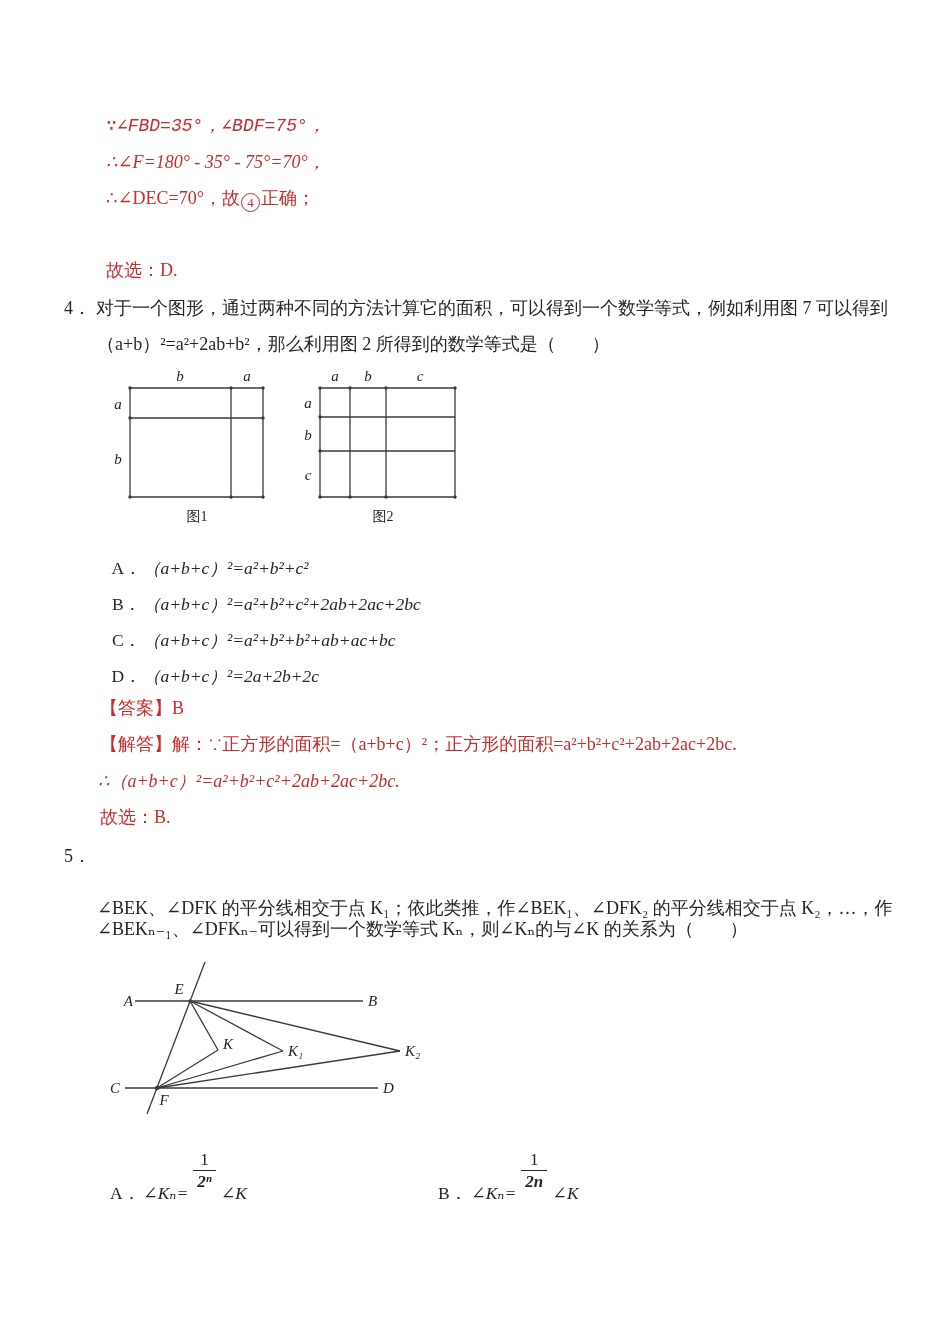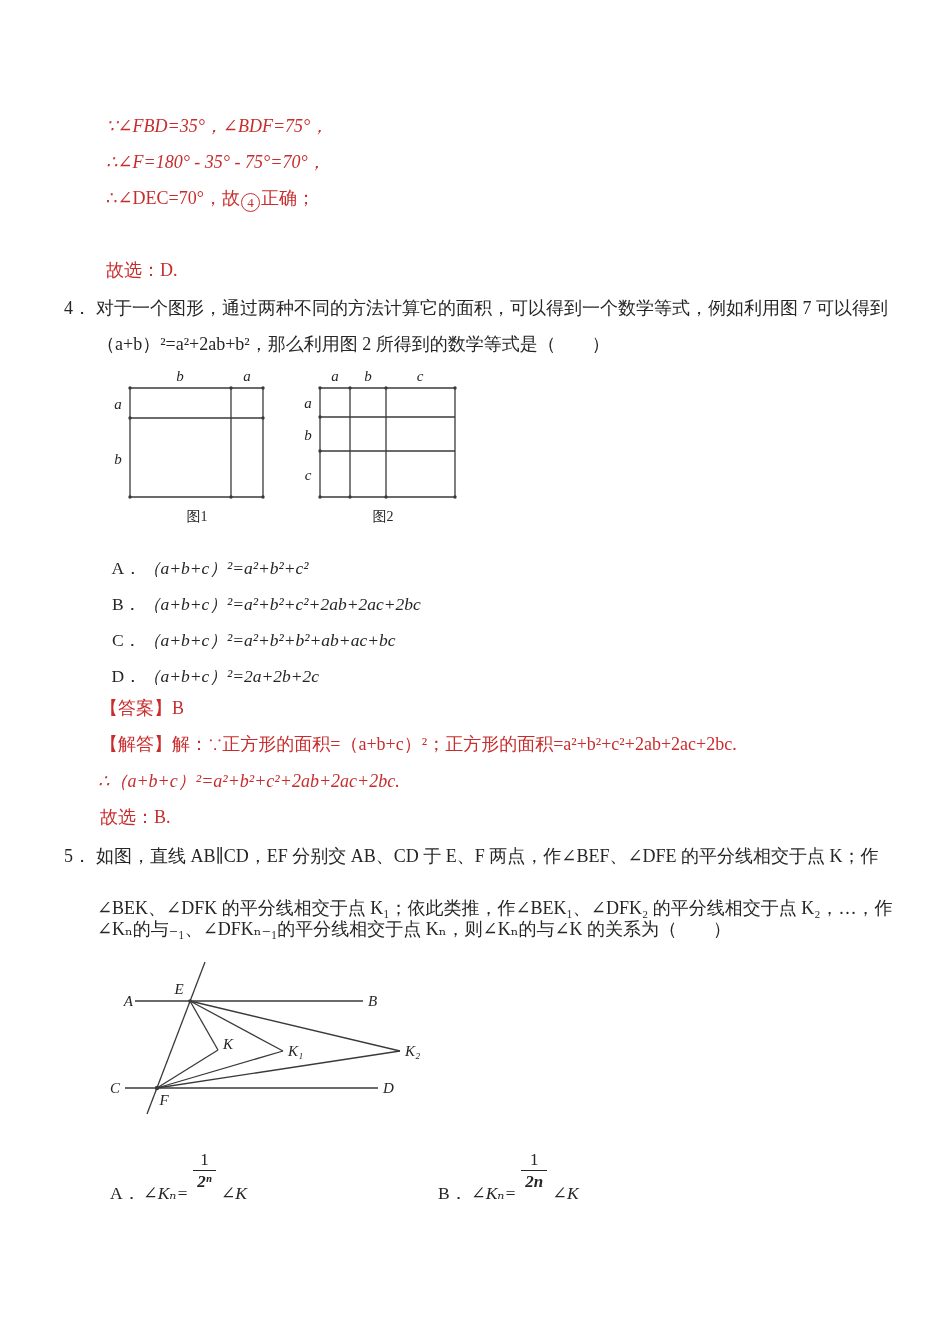--- a/index.html
+++ b/index.html
@@ -28,21 +28,21 @@
   .opt5 .optlabel5 { display:inline-block; width:33px; }
   .frac { display:flex; flex-direction:column; align-items:center; margin:0 5px 13px 5px; font-size:17px; font-style:italic; }
   .frac .num { line-height:20px; padding:0 2px; font-style:normal; }
   .frac .den { border-top:1.6px solid #262626; line-height:21px; padding:0 4px;font-weight:bold; }
 </style>
 </head>
 <body>
 
 <div class="page">
 
-  <div class="line red math" style="left:106px; top:114px;">∵∠FBD=35°，∠BDF=75°，</div>
+  <div class="line red math" style="left:106px; top:114px;font-family:Liberation Mono, monospace;">∵∠FBD=35°，∠BDF=75°，</div>
   <div class="line red math" style="left:106px; top:150px;">∴∠F=180° - 35° - 75°=70°，</div>
   <div class="line red" style="left:106px; top:186px;"><span>∴∠DEC=70°，故</span><span class="circle">4</span><span>正确；</span></div>
   <div class="line red" style="left:106px; top:258px;">故选：D.</div>
 
   <div class="qnum" style="left:64px; top:296px;">4．</div>
   <div class="line" style="left:96px; top:296px;">对于一个图形，通过两种不同的方法计算它的面积，可以得到一个数学等式，例如利用图 7 可以得到</div>
   <div class="line" style="left:97px; top:332px;">（a+b）²=a²+2ab+b²，那么利用图 2 所得到的数学等式是（　　）</div>
 
   <svg style="left:108px; top:368px;" width="175" height="140" viewBox="0 0 175 140">
     <g stroke="#3a3a3a" stroke-width="1.3">
@@ -106,23 +106,22 @@
   <div class="optrow" style="left:110px; top:592px;"><span class="optlabel">B．</span><span class="math">（a+b+c）²=a²+b²+c²+2ab+2ac+2bc</span></div>
   <div class="optrow" style="left:110px; top:628px;"><span class="optlabel">C．</span><span class="math">（a+b+c）²=a²+b²+b²+ab+ac+bc</span></div>
   <div class="optrow" style="left:110px; top:664px;"><span class="optlabel">D．</span><span class="math">（a+b+c）²=2a+2b+2c</span></div>
 
   <div class="line red" style="left:100px; top:696px;">【答案】B</div>
   <div class="line red" style="left:100px; top:732px;">【解答】解：∵正方形的面积=（a+b+c）²；正方形的面积=a²+b²+c²+2ab+2ac+2bc.</div>
   <div class="line red math" style="left:98px; top:769px;">∴（a+b+c）²=a²+b²+c²+2ab+2ac+2bc.</div>
   <div class="line red" style="left:100px; top:805px;">故选：B.</div>
 
   <div class="qnum" style="left:64px; top:844px;">5．</div>
-  <div class="line" style="left:96px; top:844px;">如图，直线 AB∥CD，EF 分别交 AB、CD 于 E、F 两点，作∠BEF、∠DFE 的平分线相交于点 K；作</div>
   <div class="line" style="left:97px; top:896px;">∠BEK、∠DFK 的平分线相交于点 K₁；依此类推，作∠BEK₁、∠DFK₂ 的平分线相交于点 K₂，…，作</div>
-  <div class="line" style="left:97px; top:917px;">∠Kₙ的与₋₁、∠DFKₙ₋₁的平分线相交于点 Kₙ，则∠Kₙ的与∠K 的关系为（　　）</div>
+  <div class="line" style="left:97px; top:917px;">∠BEKₙ₋₁、∠DFKₙ₋可以得到一个数学等式 Kₙ，则∠Kₙ的与∠K 的关系为（　　）</div>
 
   <svg style="left:95px; top:955px;" width="330" height="170" viewBox="0 0 330 170">
     <g stroke="#3a3a3a" stroke-width="1.3" fill="none">
       <line x1="40" y1="46" x2="268" y2="46"></line>
       <line x1="30" y1="133" x2="283" y2="133"></line>
       <line x1="110" y1="7" x2="52" y2="159"></line>
       <line x1="95" y1="46" x2="123" y2="95"></line>
       <line x1="95" y1="46" x2="188" y2="96"></line>
       <line x1="95" y1="46" x2="305" y2="96"></line>
       <line x1="62" y1="133" x2="123" y2="95"></line>

